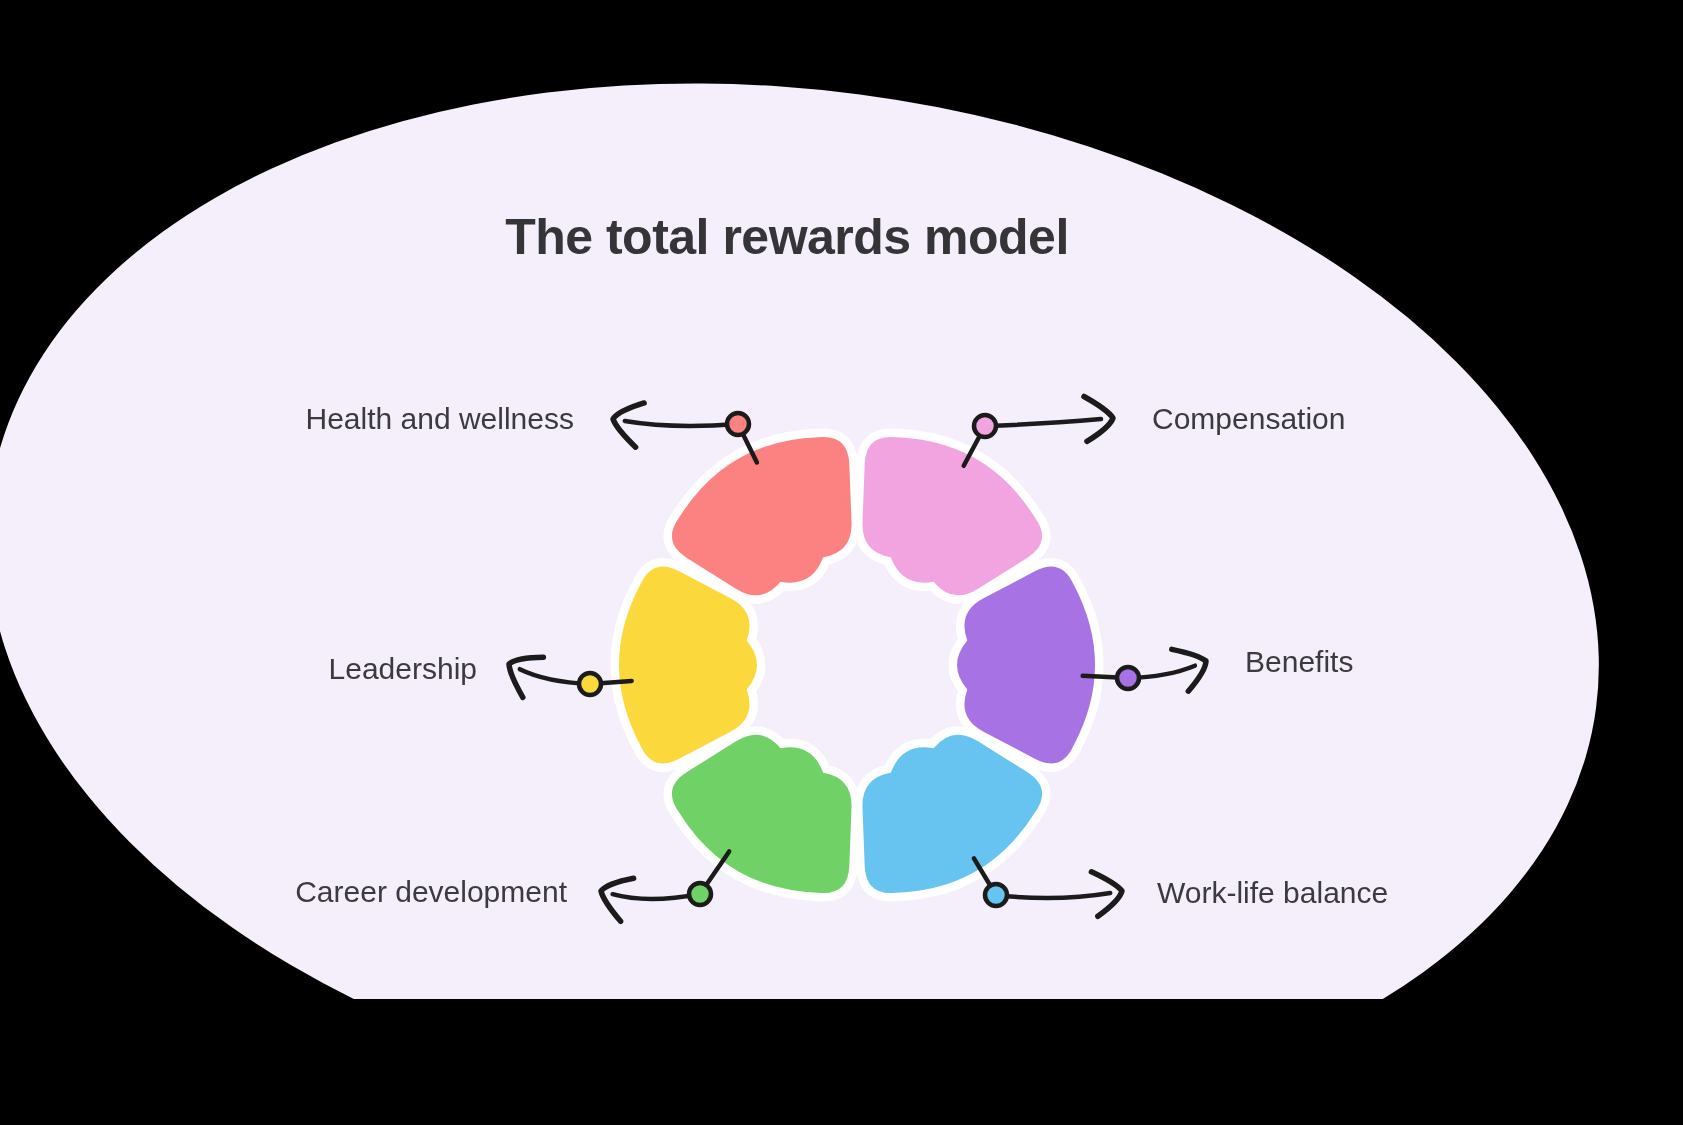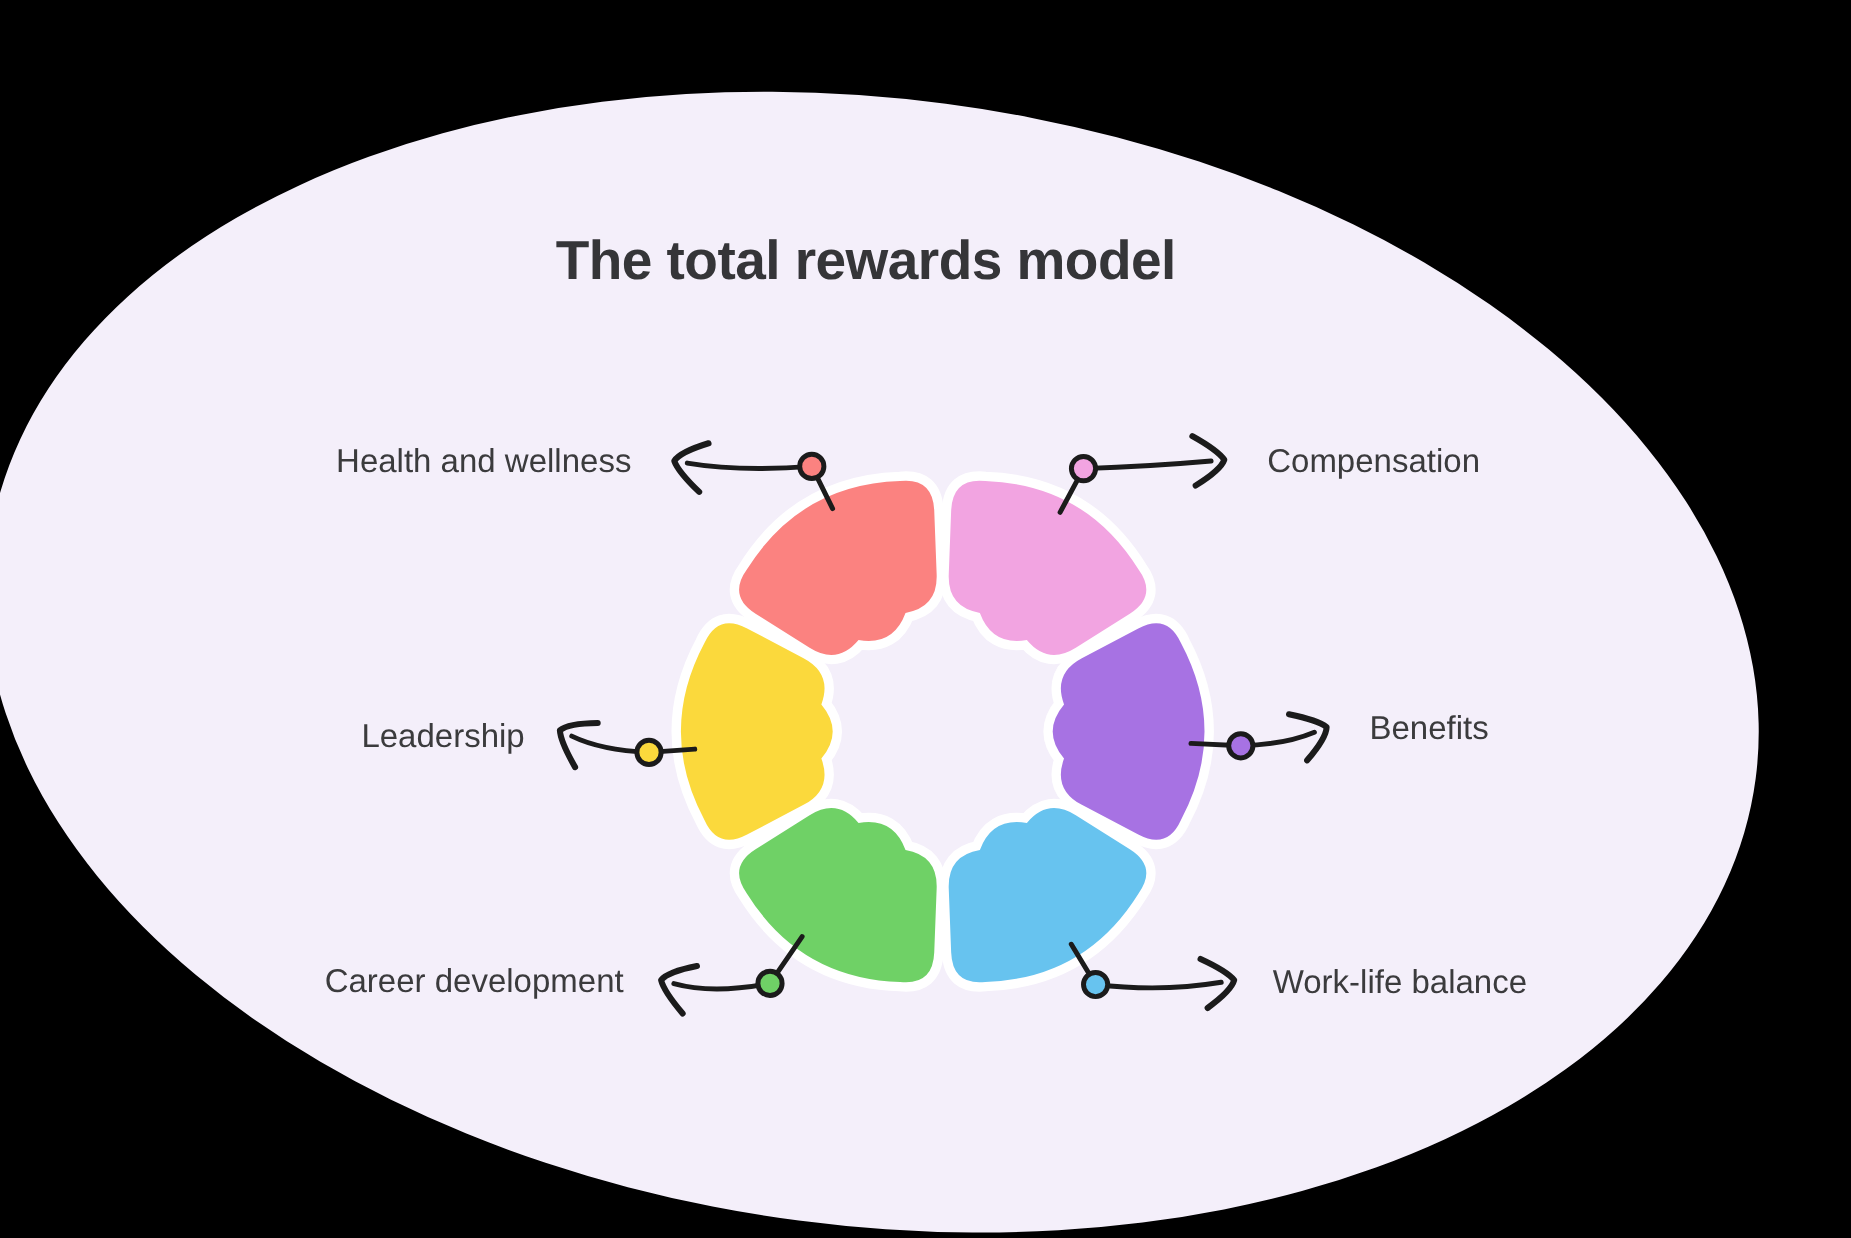--- a/index.html
+++ b/index.html
@@ -1,19 +1,19 @@
 <!DOCTYPE html>
 <html><head>
 <meta charset="utf-8">
 <style>
   html, body { margin: 0; padding: 0; background: #000; }
   .stage {
     position: relative;
     width: 1683px;
-    height: 1125px;
+    height: 999px;
     overflow: hidden;
     background: #000;
   }
   svg { display: block; width: 1683px; height: 1125px; }
   .title-text {
     font-family: "Liberation Sans", sans-serif;
     font-weight: 700;
     font-size: 50px;
     letter-spacing: -0.5px;
     fill: #353538;

